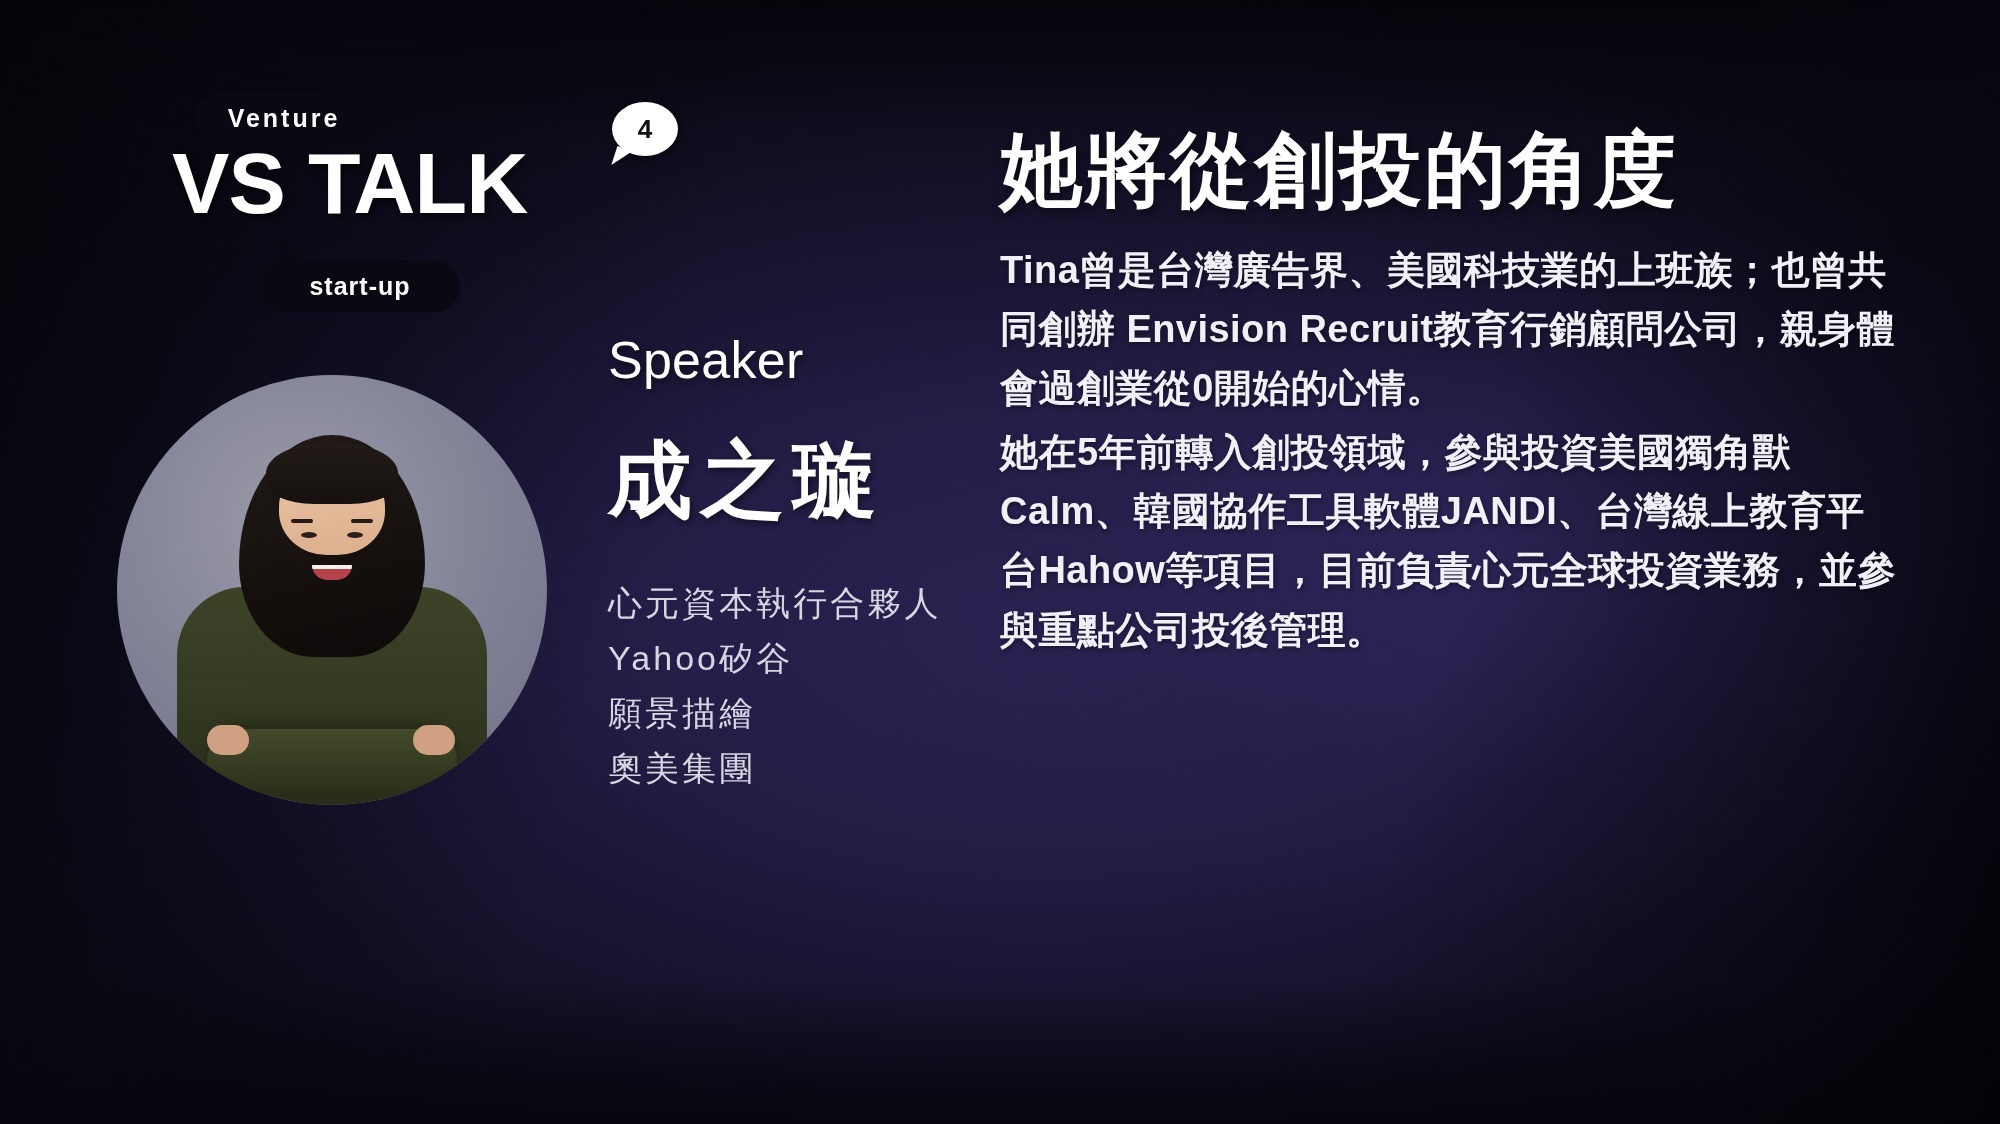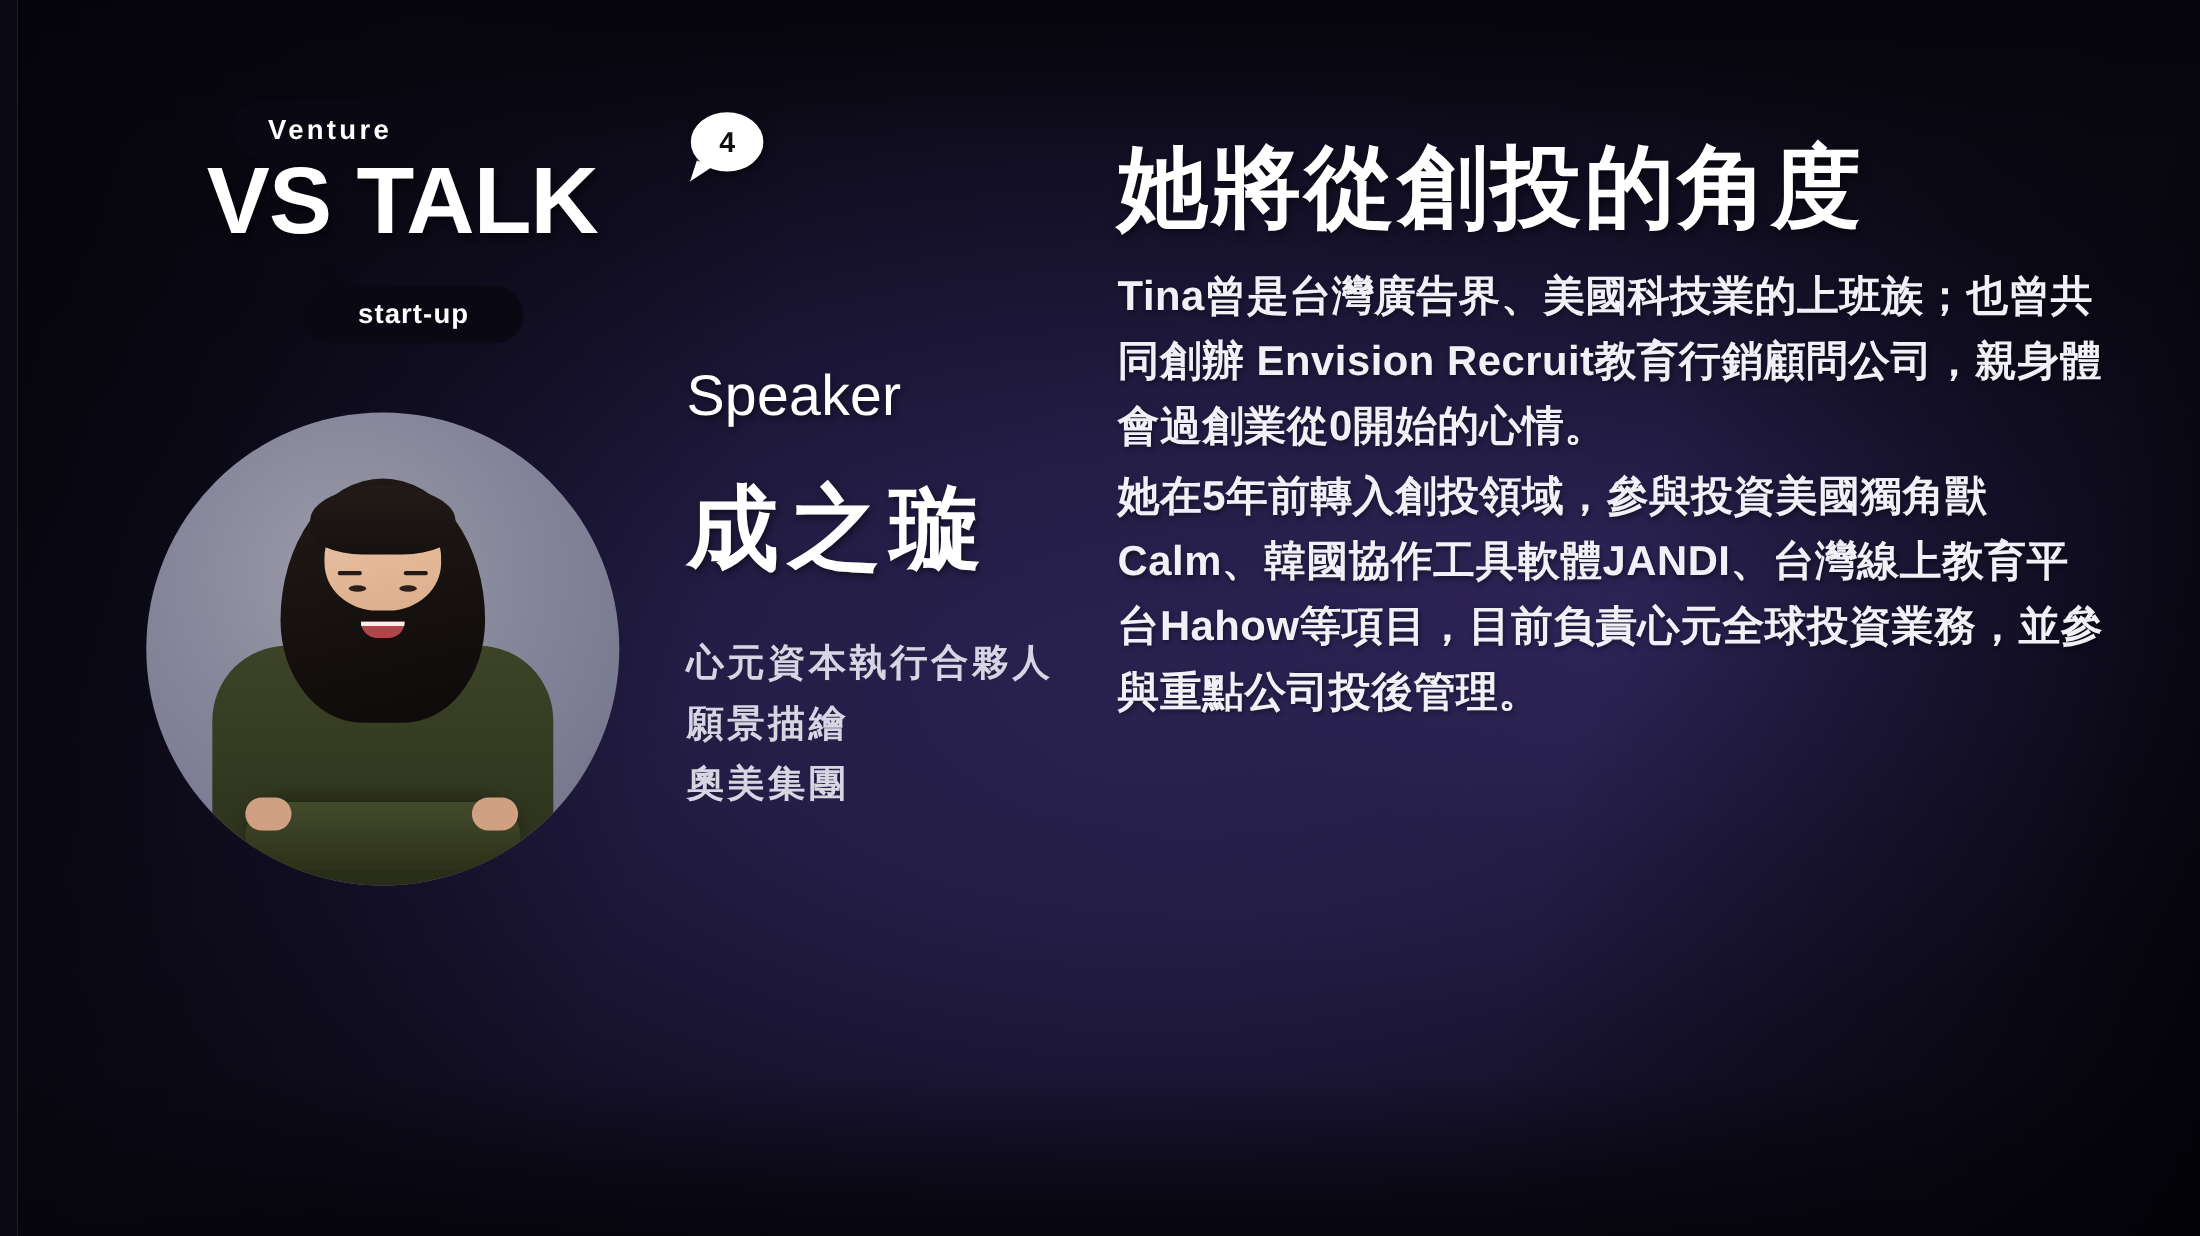--- a/index.html
+++ b/index.html
@@ -7,23 +7,22 @@
   html, body { width:2000px; height:1124px; overflow:hidden; }
   body {
     font-family:"Liberation Sans", sans-serif;
     background:#0b0914;
     position:relative;
   }
 
   
   #slide{
     position:absolute; inset:0;
-    background:#c2410c;
+    background:#0f766e;
     overflow:hidden;
-    margin-left:16px;
   }
   .bg-glow{
     position:absolute; inset:0;
     background:
       radial-gradient(ellipse 62% 58% at 52% 56%, #2a2150 0%, #241d46 32%, #1a1533 56%, #120e22 76%, #0b0913 100%);
   }
   .bg-glow2{
     position:absolute; inset:0;
     background:
       radial-gradient(ellipse 48% 44% at 76% 50%, rgba(54,43,104,.55) 0%, rgba(41,33,80,.25) 45%, rgba(0,0,0,0) 75%);
@@ -162,21 +161,21 @@
     margin-top:34px;
     font-family:"Liberation Serif", serif;
     font-size:84px; font-weight:700; color:#fff; letter-spacing:.1em;
     text-shadow:2px 3px 7px rgba(0,0,0,.5);
     white-space:nowrap;
   }
   .sp-creds{ margin-top:38px; }
   .sp-creds li{
     list-style:none;
     font-size:34px; color:#d6d5e2; letter-spacing:.09em;
-    line-height:1.62; font-weight:700;
+    line-height:1.62; font-weight:400;
     white-space:nowrap;
   }
 
   
   #content{ position:absolute; left:1000px; top:128px; width:900px; }
   .headline{
     font-family:"Liberation Serif", serif;
     font-size:82px; font-weight:700; color:#fff;
     letter-spacing:.035em; line-height:1.06;
     text-shadow:2px 4px 8px rgba(0,0,0,.5);
@@ -230,20 +229,21 @@
     <div class="ph-mouth"></div>
   </div>
 
   <div id="speaker">
     <div class="sp-label">Speaker</div>
 
     <div class="sp-name">成之璇</div>
 
     <ul class="sp-creds">
       <li>心元資本執行合夥人</li>
+      <li>Yahoo矽谷</li>
       <li>願景描繪</li>
       <li>奧美集團</li>
     </ul>
   </div>
 
   <div id="content">
     <div class="headline">她將從創投的角度</div>
 
     <p class="para p1">Tina曾是台灣廣告界、美國科技業的上班族；也曾共同創辦 Envision Recruit教育行銷顧問公司，親身體會過創業從0開始的心情。</p>
 

